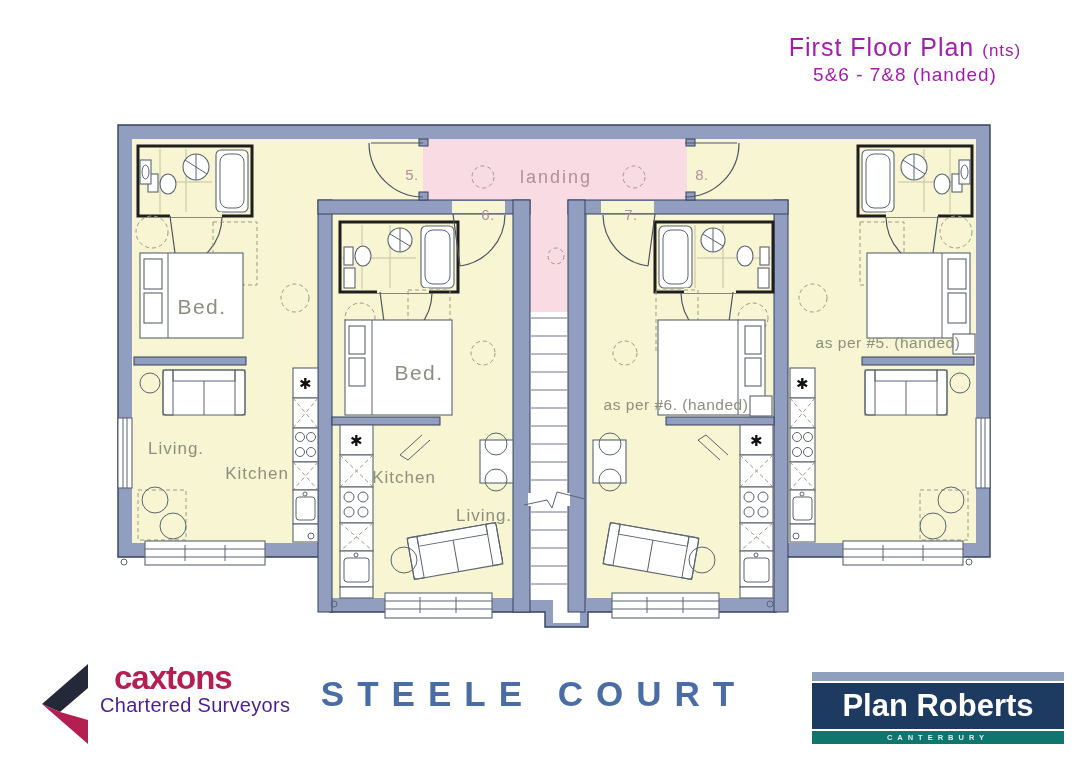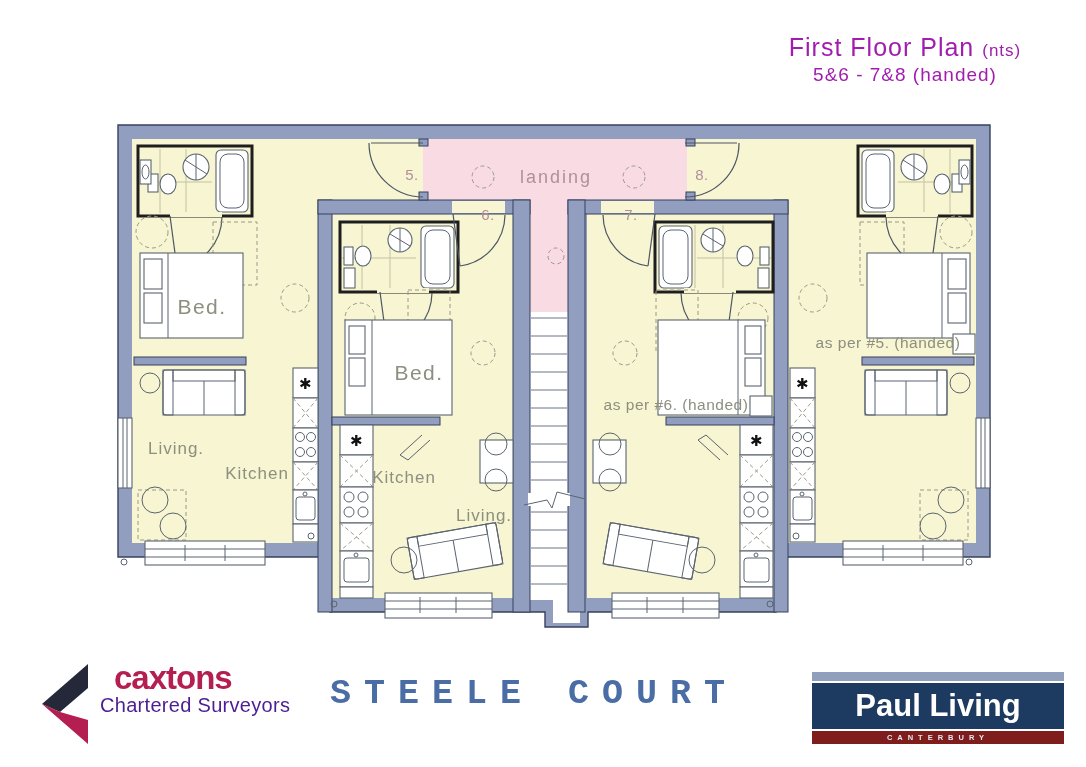--- a/index.html
+++ b/index.html
@@ -30,28 +30,28 @@
   .num{fill:#b18f9b;font-size:15px;letter-spacing:.5px;}
   .landingTxt{fill:#b18f9b;font-size:18px;letter-spacing:2px;}
   .note{fill:#8d8f7f;font-size:15.5px;letter-spacing:.5px;}
   .sym{fill:#111111;font-size:15px;}
   text{font-family:"Liberation Sans",sans-serif;}
   
   #caxtons{left:30px;top:662px;width:270px;display:flex;align-items:flex-start;}
   #caxtons-text{margin-left:8px;}
   #caxtons-name{font-size:33px;font-weight:bold;color:#b41e50;line-height:.95;letter-spacing:-1px;margin-left:14px;}
   #caxtons-tag{font-size:20px;color:#4c1d95;margin-top:1px;letter-spacing:.3px;}
-  #project{left:295px;top:674px;width:478px;text-align:center;color:#4a6da6;font-family:Liberation Mono, monospace;}
+  #project{left:295px;top:674px;width:478px;text-align:center;color:#4a6da6;}
   #project-name{font-size:35px;font-weight:bold;letter-spacing:13px;white-space:nowrap;}
   #project-addr{font-size:15px;font-weight:bold;letter-spacing:6.5px;margin-top:3px;white-space:nowrap;}
   #roberts{left:812px;top:672px;width:252px;}
   #roberts-top{height:9px;background:#8f9fbc;margin-bottom:2px;}
   #roberts-main{height:46px;background:#1d3a60;color:#ffffff;font-size:31px;font-weight:bold;
                 text-align:center;line-height:46px;}
-  #roberts-bottom{height:13px;background:#7f1d1d;margin-top:2px;color:#e3e9f2;font-size:7.5px;
+  #roberts-bottom{height:13px;background:#0f766e;margin-top:2px;color:#e3e9f2;font-size:7.5px;
                   letter-spacing:5px;text-align:center;line-height:13px;font-weight:bold;}
 </style>
 </head>
 <body>
 
 <div class="abs" id="title-block">
   <div id="title-line1"><span>First Floor Plan</span> <span class="nts">(nts)</span></div>
   <div id="title-line2">5&amp;6  -  7&amp;8  (handed)</div>
 </div>
 
@@ -447,15 +447,15 @@
     <div id="caxtons-tag">Chartered Surveyors</div>
   </div>
 </div>
 
 <div class="abs" id="project">
   <div id="project-name">STEELE COURT</div>
 </div>
 
 <div class="abs" id="roberts">
   <div id="roberts-top"></div>
-  <div id="roberts-main">Paul Living</div>
+  <div id="roberts-main">Plan Roberts</div>
   <div id="roberts-bottom">CANTERBURY</div>
 </div>
 
 </body></html>

